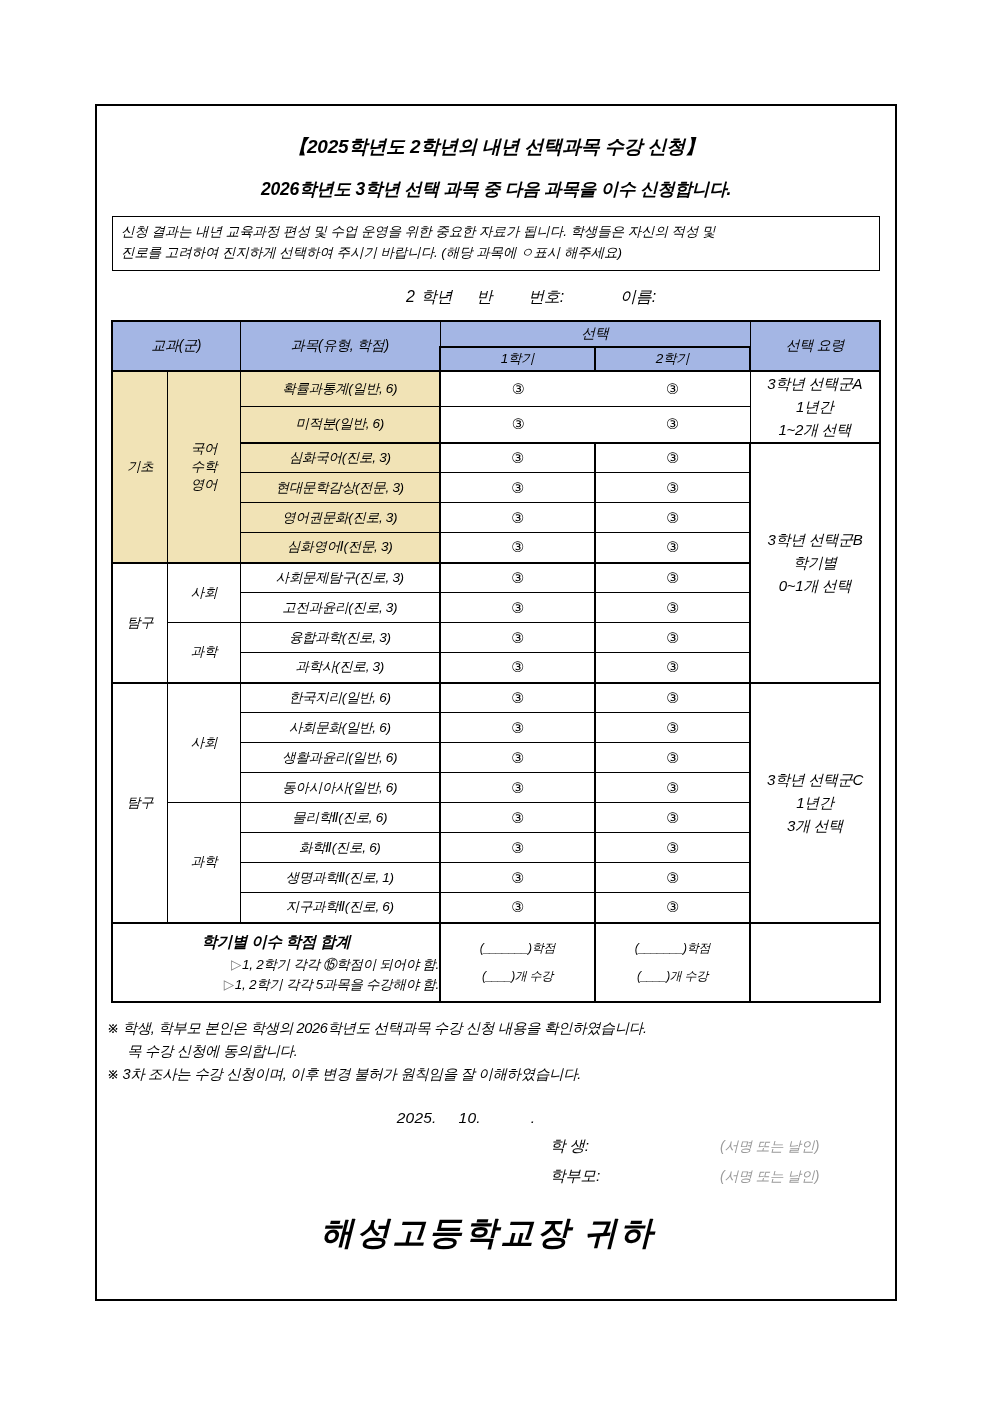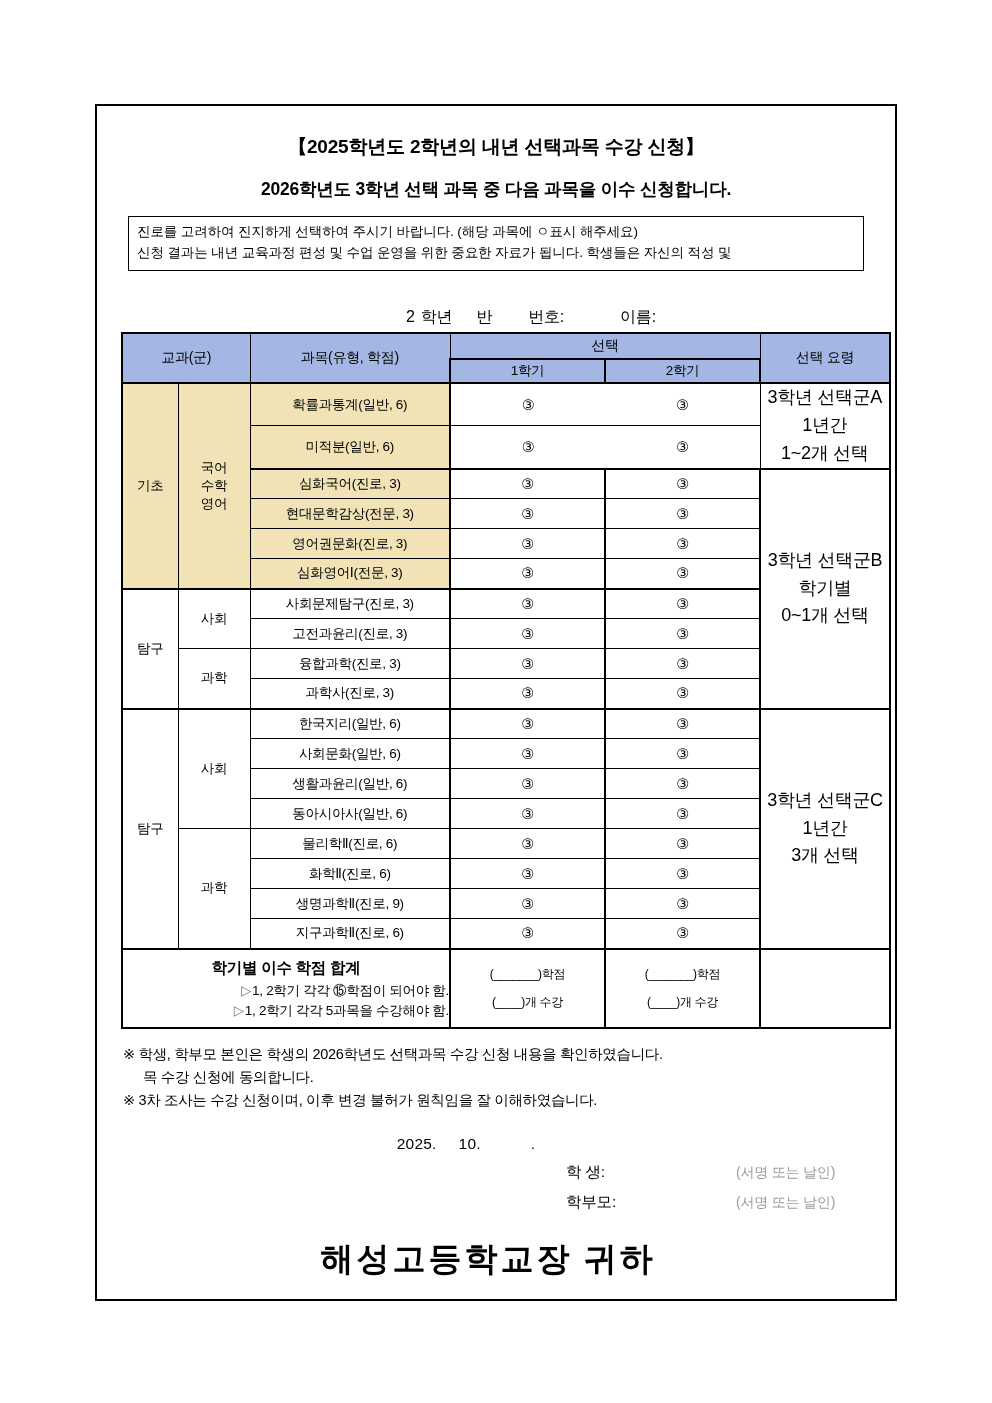--- a/index.html
+++ b/index.html
@@ -24,21 +24,22 @@
     width: 802px;
     height: 1197px;
     border: 2px solid #000000;
     box-sizing: border-box;
     background: #ffffff;
   }
 
   .inner {
     position: absolute;
     left: 0; top: 0; right: 0; bottom: 0;
-    padding: 0 24px;
+    padding: 0 8px;
+    font-style: italic;
   }
 
   
   .title-main {
     text-align: center;
     font-size: 19px;
     font-weight: bold;
     letter-spacing: -0.2px;
     margin-top: 28px;
     white-space: nowrap;
@@ -72,25 +73,25 @@
     text-align: center;
     font-size: 16px;
     letter-spacing: -0.2px;
     white-space: nowrap;
     padding-left: 70px;
   }
   .student-row span { display: inline-block; }
   .si-grade   { margin-right: 6px; }
   .si-ghak    { margin-right: 24px; }
   .si-ban     { margin-right: 36px; }
-  .si-num     { margin-right: 56px; margin-top: 20px; }
+  .si-num     { margin-right: 56px; }
 
   
   table.course-table {
-    margin: 4px auto 0 auto;
+    margin: 12px auto 0 auto;
     border-collapse: collapse;
     table-layout: fixed;
     width: 768px;
     font-size: 13.5px;
   }
   table.course-table td,
   table.course-table th {
     border: 1px solid #000000;
     text-align: center;
     vertical-align: middle;
@@ -116,21 +117,21 @@
   .br-thick { border-right: 2.5px solid #000 !important; }
 
   .beige { background: #F1E3B6 !important; }
 
   .row-h { height: 30px; }
   .subject { font-size: 13.5px; }
   .cat   { font-size: 13.5px; }
   .circ  { font-size: 14.5px; }
 
   .guide {
-    font-size: 18px;
+    font-size: 15px;
     line-height: 1.55;
     letter-spacing: -0.3px;
   }
 
   
   .sum-title {
     font-size: 15.5px;
     font-weight: bold;
     text-align: center;
     letter-spacing: -0.3px;
@@ -201,22 +202,22 @@
 </head>
 <body>
 
 <div id="page-frame">
   <div class="inner">
 
     <div class="title-main">【2025학년도 2학년의 내년 선택과목 수강 신청】</div>
     <div class="title-sub">2026학년도 3학년 선택 과목 중 다음 과목을 이수 신청합니다.</div>
 
     <div class="notice-box">
+      <div class="notice-line">신청 결과는 내년 교육과정 편성 및 수업 운영을 위한 중요한 자료가 됩니다. 학생들은 자신의 적성 및</div>
       <div class="notice-line">진로를 고려하여 진지하게 선택하여 주시기 바랍니다. (해당 과목에 ㅇ표시 해주세요)</div>
-      <div class="notice-line">신청 결과는 내년 교육과정 편성 및 수업 운영을 위한 중요한 자료가 됩니다. 학생들은 자신의 적성 및</div>
     </div>
 
     <div class="student-row">
       <span class="si-grade">2</span><span class="si-ghak">학년</span><span class="si-ban">반</span><span class="si-num">번호:</span><span>이름:</span>
     </div>
 
     <table class="course-table">
       <colgroup>
         <col style="width:56px">
         <col style="width:72px">
@@ -343,21 +344,21 @@
           <td class="subject">물리학Ⅱ(진로, 6)</td>
           <td class="circ bl-thick br-thick">③</td>
           <td class="circ br-thick">③</td>
         </tr>
         <tr class="row-h">
           <td class="subject">화학Ⅱ(진로, 6)</td>
           <td class="circ bl-thick br-thick">③</td>
           <td class="circ br-thick">③</td>
         </tr>
         <tr class="row-h">
-          <td class="subject">생명과학Ⅱ(진로, 9)</td>
+          <td class="subject">생명과학Ⅱ(진로, 1)</td>
           <td class="circ bl-thick br-thick">③</td>
           <td class="circ br-thick">③</td>
         </tr>
         <tr class="row-h">
           <td class="subject">지구과학Ⅱ(진로, 6)</td>
           <td class="circ bl-thick br-thick">③</td>
           <td class="circ br-thick">③</td>
         </tr>
 
         <tr>

